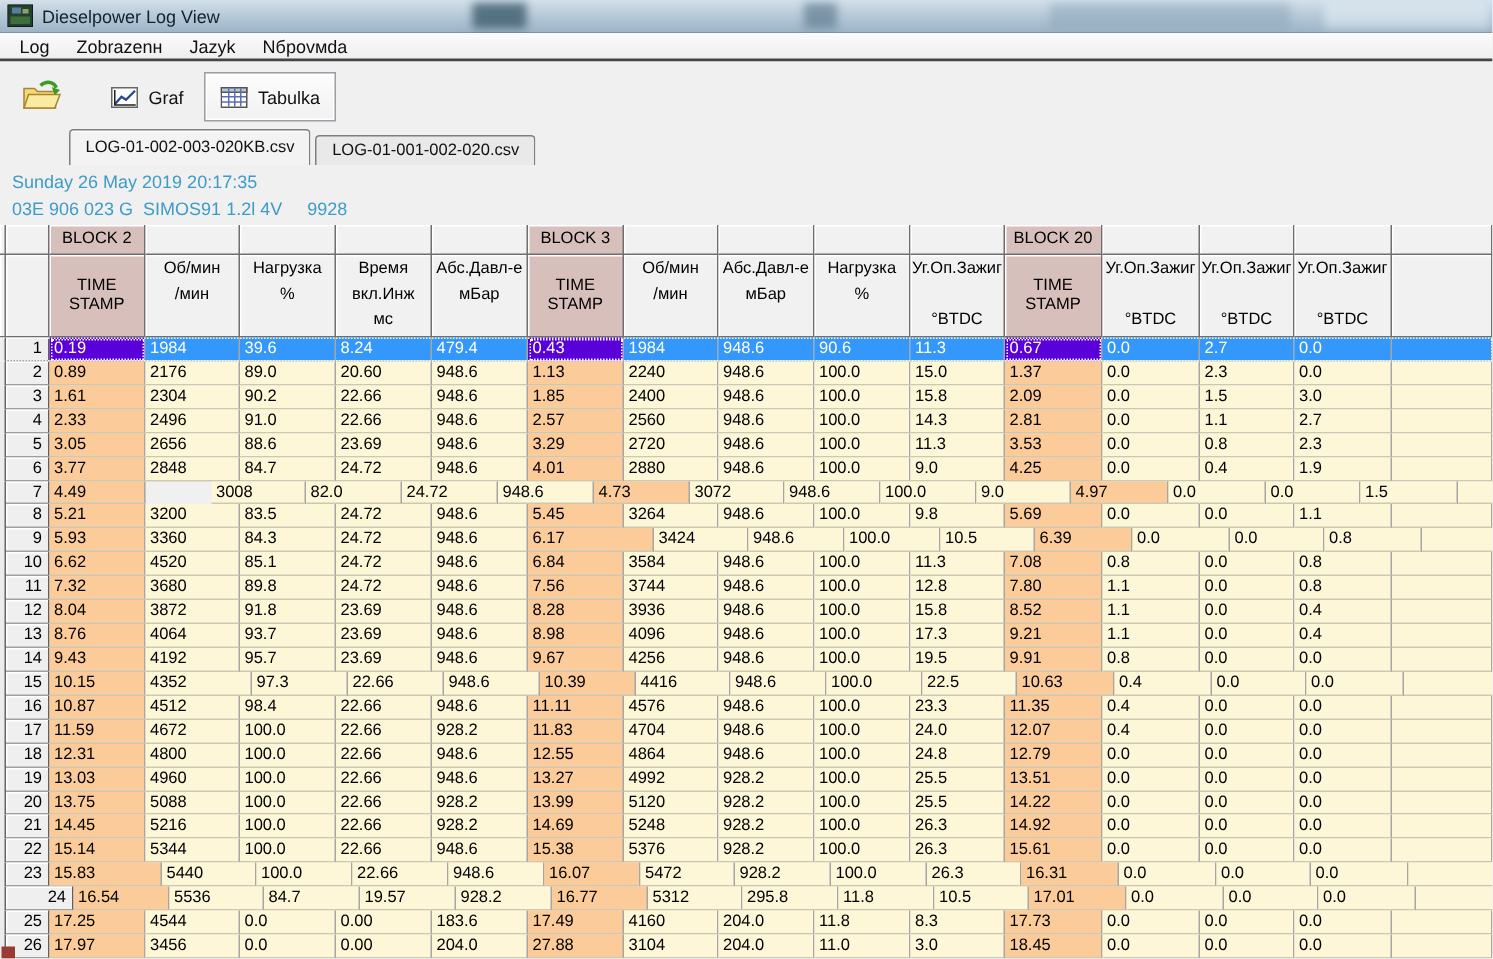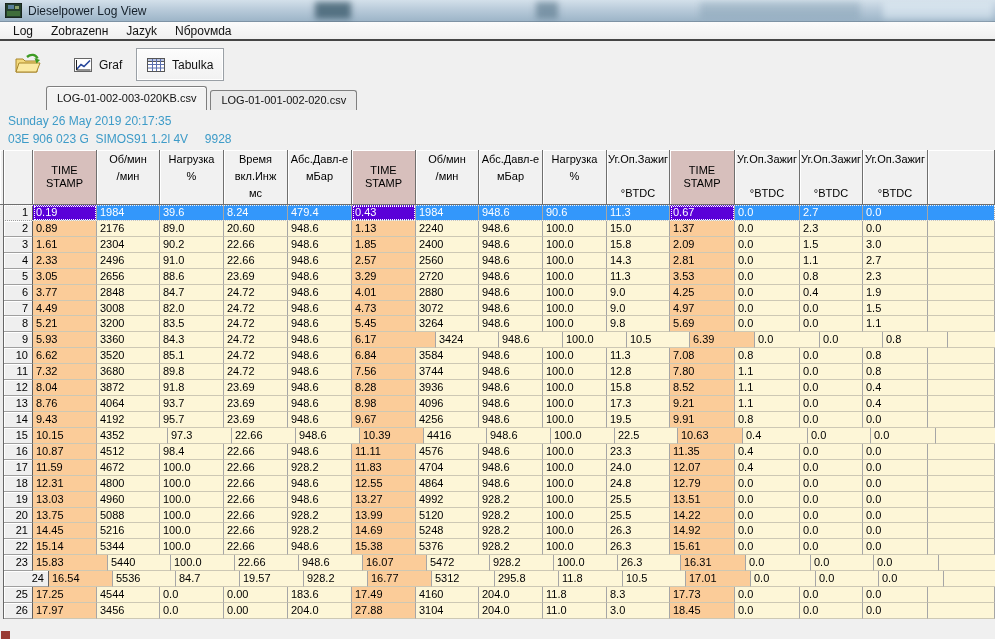--- a/index.html
+++ b/index.html
@@ -142,20 +142,39 @@
     <div class="tab inactive">LOG-01-001-002-020.csv</div>
   </div>
 
 <div class="infoarea">
   <div class="infoline">Sunday 26 May 2019 20:17:35</div>
   <div class="infoline">03E 906 023 G  SIMOS91 1.2l 4V     9928</div>
 </div>
 
 <div class="tablewrap">
   <div id="grid">
+      <div class="trow blockrow">
+        <div class="cell gutter hdr" style="width: 4px;"></div>
+        <div class="cell hdr" style="width: 29px;"></div>
+        <div class="cell hdr pink" style="width: 64px;">BLOCK 2</div>
+        <div class="cell hdr" style="width: 63px;"></div>
+        <div class="cell hdr" style="width: 64px;"></div>
+        <div class="cell hdr" style="width: 64px;"></div>
+        <div class="cell hdr" style="width: 64px;"></div>
+        <div class="cell hdr pink" style="width: 64px;">BLOCK 3</div>
+        <div class="cell hdr" style="width: 63px;"></div>
+        <div class="cell hdr" style="width: 64px;"></div>
+        <div class="cell hdr" style="width: 64px;"></div>
+        <div class="cell hdr" style="width: 63px;"></div>
+        <div class="cell hdr pink" style="width: 65px;">BLOCK 20</div>
+        <div class="cell hdr" style="width: 65px;"></div>
+        <div class="cell hdr" style="width: 63px;"></div>
+        <div class="cell hdr" style="width: 65px;"></div>
+        <div class="cell hdr" style="width: 67px;"></div>
+      </div>
       <div class="trow hdrrow">
         <div class="cell gutter hdr" style="width: 4px;"></div>
         <div class="cell hdr" style="width: 29px;"></div>
         <div class="cell hdr hdrcell pink ts" style="width: 64px;">
           <span>TIME</span>
           <span>STAMP</span>
         </div>
         <div class="cell hdr hdrcell" style="width: 63px;">
           <span>Об/мин</span>
           <span>/мин</span>
@@ -332,21 +351,21 @@
         <div class="cell dcell ts" style="width: 65px;">4.25</div>
         <div class="cell dcell" style="width: 65px;">0.0</div>
         <div class="cell dcell" style="width: 63px;">0.4</div>
         <div class="cell dcell" style="width: 65px;">1.9</div>
         <div class="cell dcell" style="width: 67px;"></div>
       </div>
       <div class="trow drow">
         <div class="cell gutter dcellgut" style="width: 4px;"></div>
         <div class="cell numcell" style="width: 29px;">7</div>
         <div class="cell dcell ts" style="width: 64px;">4.49</div>
-        <div class="cell dcell" style="width: 63px;">3008</div>
+        <div class="cell dcell" style="width: 63px; margin-left: 44px;">3008</div>
         <div class="cell dcell" style="width: 64px;">82.0</div>
         <div class="cell dcell" style="width: 64px;">24.72</div>
         <div class="cell dcell" style="width: 64px;">948.6</div>
         <div class="cell dcell ts" style="width: 64px;">4.73</div>
         <div class="cell dcell" style="width: 63px;">3072</div>
         <div class="cell dcell" style="width: 64px;">948.6</div>
         <div class="cell dcell" style="width: 64px;">100.0</div>
         <div class="cell dcell" style="width: 63px;">9.0</div>
         <div class="cell dcell ts" style="width: 65px;">4.97</div>
         <div class="cell dcell" style="width: 65px;">0.0</div>
@@ -389,21 +408,21 @@
         <div class="cell dcell ts" style="width: 65px;">6.39</div>
         <div class="cell dcell" style="width: 65px;">0.0</div>
         <div class="cell dcell" style="width: 63px;">0.0</div>
         <div class="cell dcell" style="width: 65px;">0.8</div>
         <div class="cell dcell" style="width: 67px;"></div>
       </div>
       <div class="trow drow">
         <div class="cell gutter dcellgut" style="width: 4px;"></div>
         <div class="cell numcell" style="width: 29px;">10</div>
         <div class="cell dcell ts" style="width: 64px;">6.62</div>
-        <div class="cell dcell" style="width: 63px;">3520</div>
+        <div class="cell dcell" style="width: 63px;">4520</div>
         <div class="cell dcell" style="width: 64px;">85.1</div>
         <div class="cell dcell" style="width: 64px;">24.72</div>
         <div class="cell dcell" style="width: 64px;">948.6</div>
         <div class="cell dcell ts" style="width: 64px;">6.84</div>
         <div class="cell dcell" style="width: 63px;">3584</div>
         <div class="cell dcell" style="width: 64px;">948.6</div>
         <div class="cell dcell" style="width: 64px;">100.0</div>
         <div class="cell dcell" style="width: 63px;">11.3</div>
         <div class="cell dcell ts" style="width: 65px;">7.08</div>
         <div class="cell dcell" style="width: 65px;">0.8</div>

